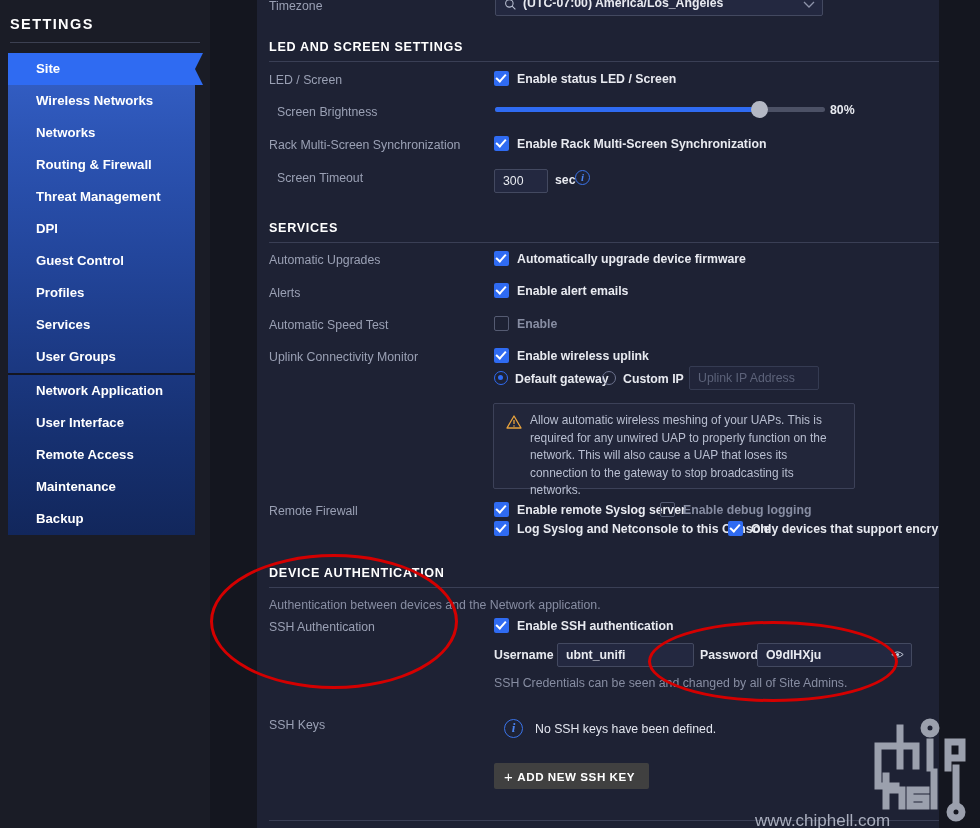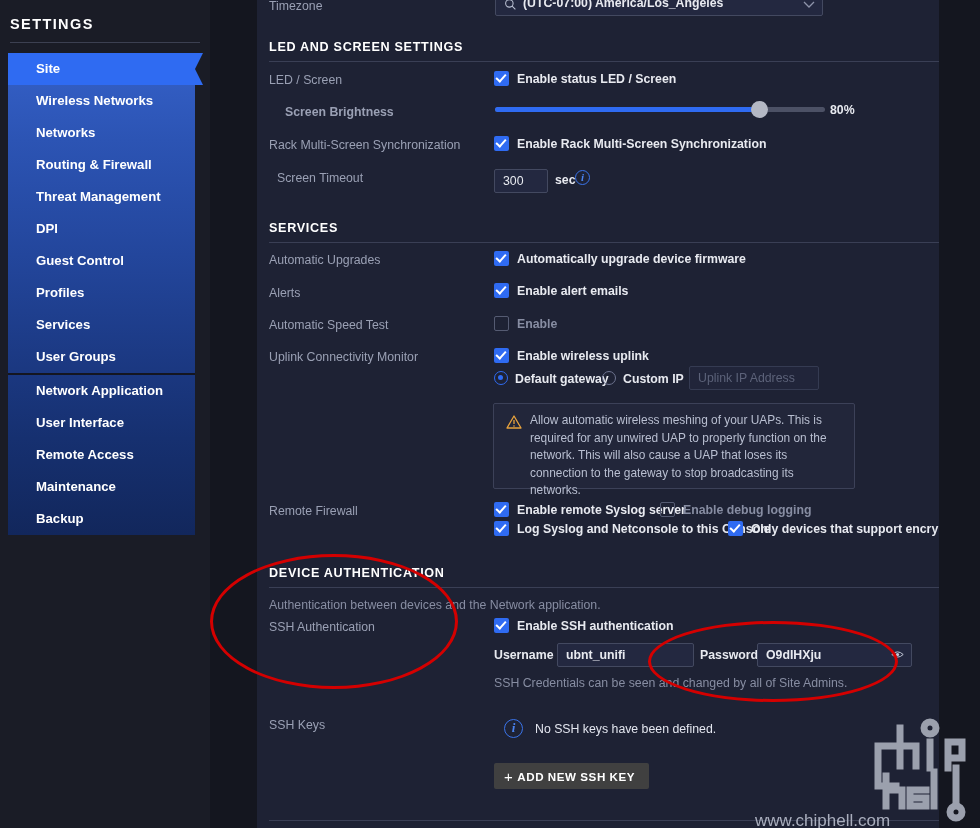--- a/index.html
+++ b/index.html
@@ -308,21 +308,21 @@
     </svg>
   </div>
 
   <div class="sect-title" style="left:12px; top:40px;text-align:right;">LED AND SCREEN SETTINGS</div>
   <div class="hr" style="left:12px; top:61px; width:755px;"></div>
 
   <div class="lbl" style="left:12px; top:73px;">LED / Screen</div>
   <div class="cb on" style="left:237px; top:71px;"></div>
   <div class="bold-lab" style="left:260px; top:72px;">Enable status LED / Screen</div>
 
-  <div class="lbl" style="left:28px; top:105px;font-weight:bold;">Screen Brightness</div>
+  <div class="lbl" style="left:20px; top:105px;">Screen Brightness</div>
   <div class="slider-track" style="left:238px; top:107px; width:330px;"></div>
   <div class="slider-fill" style="left:238px; top:107px; width:264px;"></div>
   <div class="slider-knob" style="left:494px; top:101px;"></div>
   <div class="bold-lab" style="left:573px; top:103px;">80%</div>
 
   <div class="lbl" style="left:12px; top:138px;">Rack Multi-Screen Synchronization</div>
   <div class="cb on" style="left:237px; top:136px;"></div>
   <div class="bold-lab" style="left:260px; top:137px;">Enable Rack Multi-Screen Synchronization</div>
 
   <div class="lbl" style="left:20px; top:171px;text-align:right;">Screen Timeout</div>

